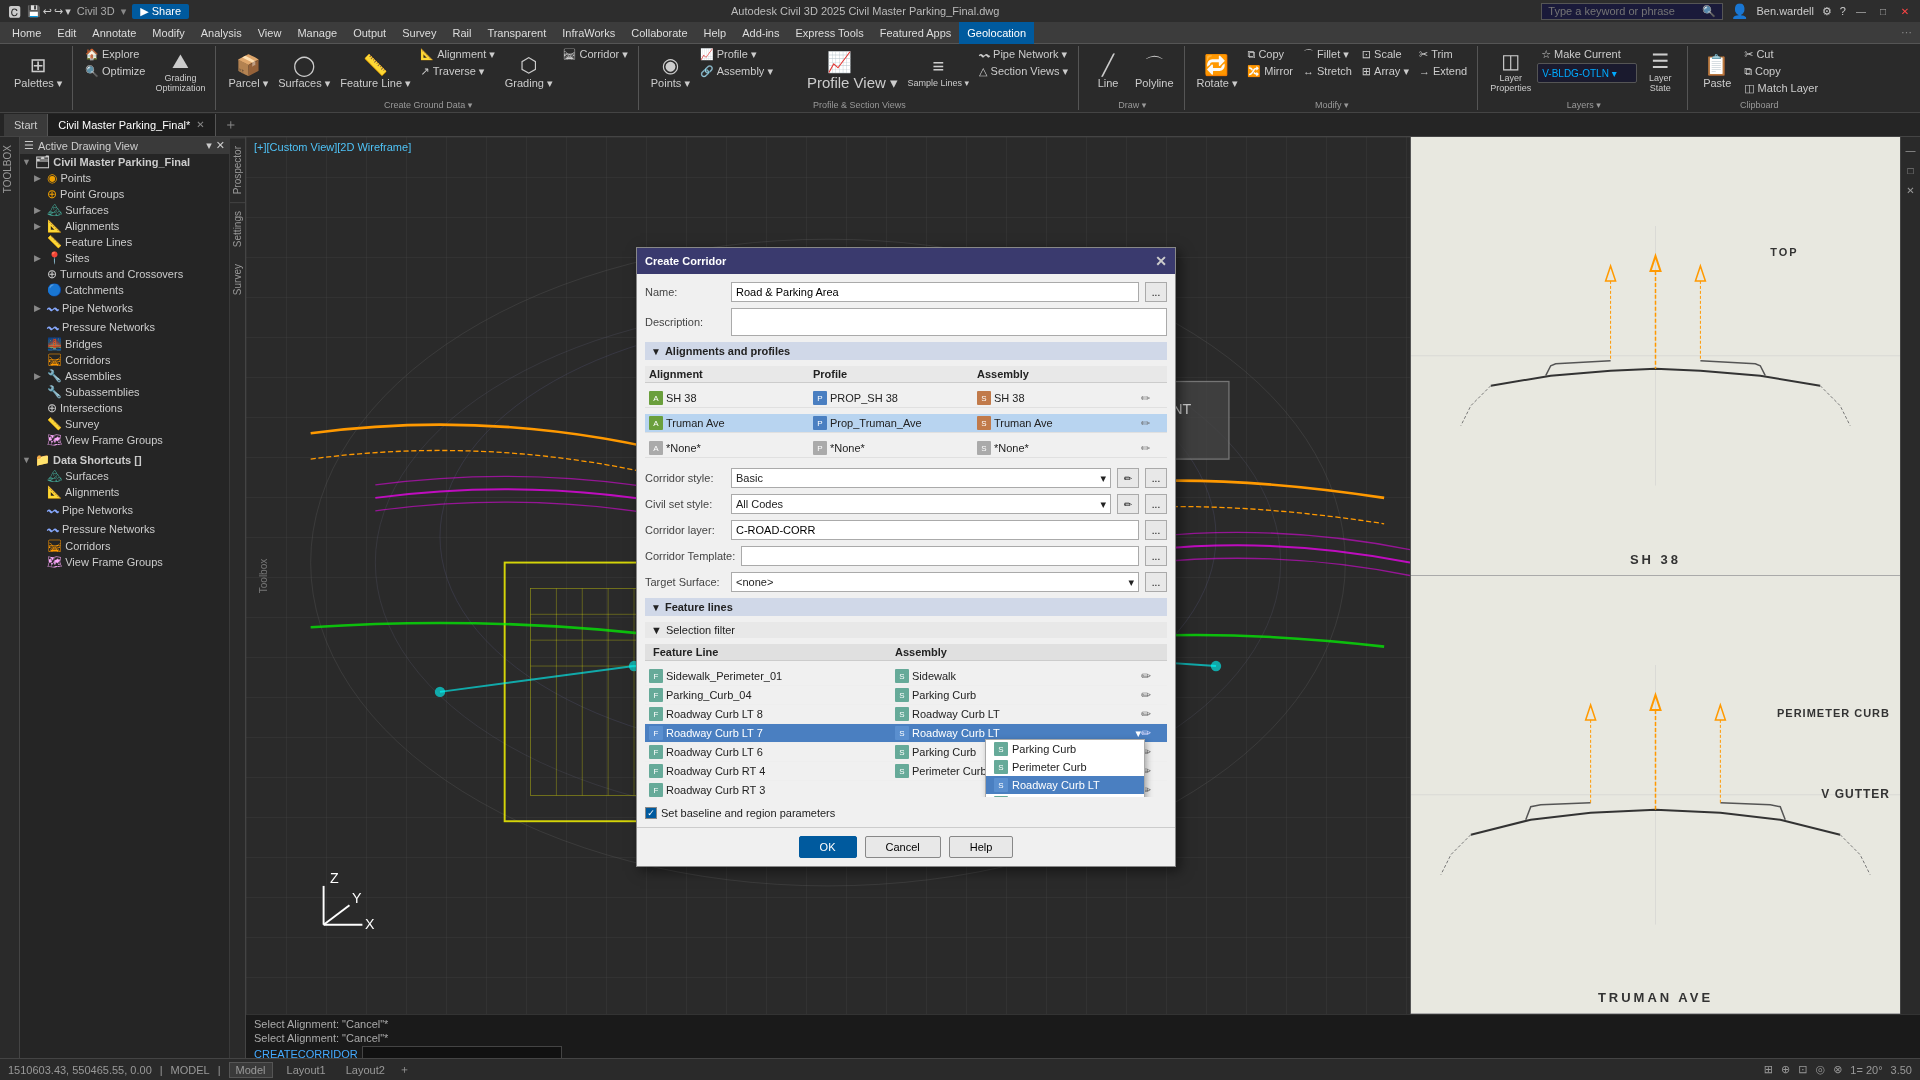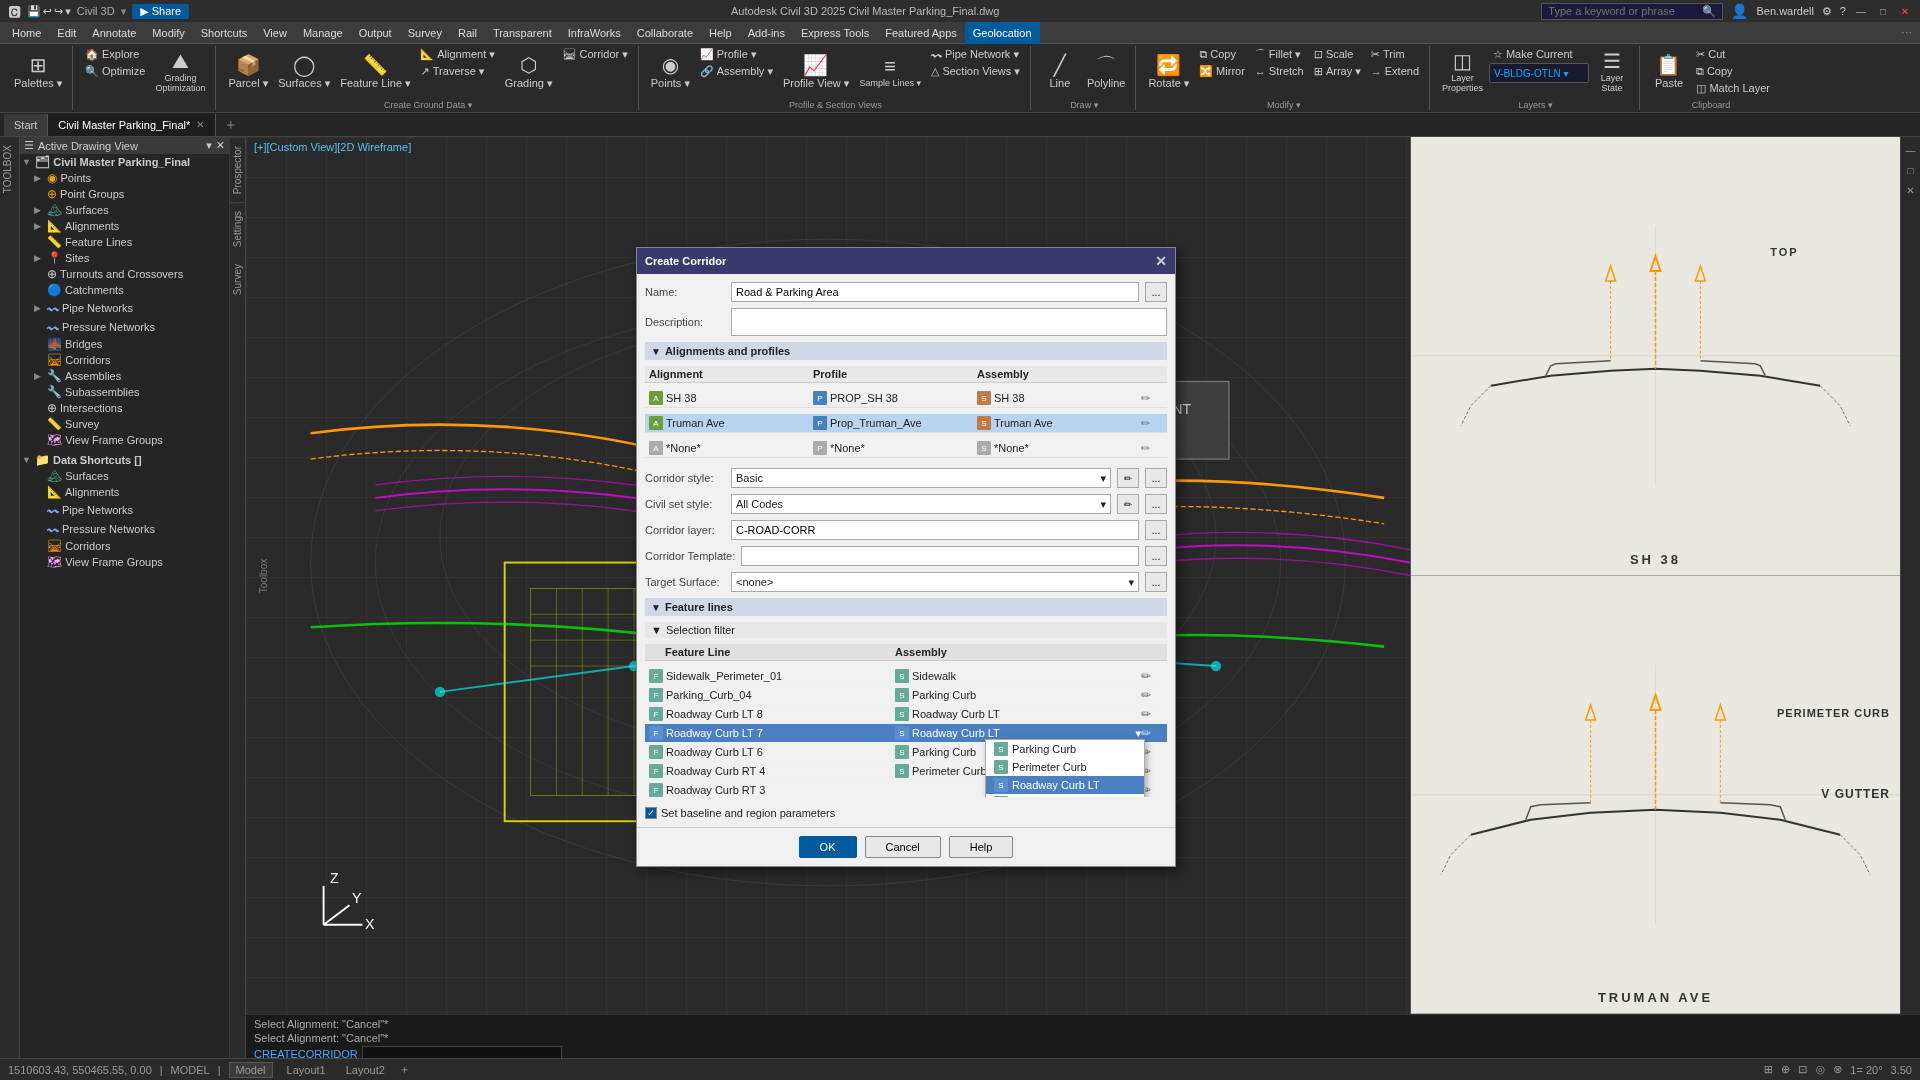--- a/index.html
+++ b/index.html
@@ -472,21 +472,21 @@
       <span class="win-btn">□</span>
       <span class="win-btn" style="color:#f44;">✕</span>
     </div>
   </div>
 
   <div class="menu-bar">
     <span class="menu-item">Home</span>
     <span class="menu-item">Edit</span>
     <span class="menu-item">Annotate</span>
     <span class="menu-item">Modify</span>
-    <span class="menu-item">Shortcuts</span>
+    <span class="menu-item">Analysis</span>
     <span class="menu-item">View</span>
     <span class="menu-item">Manage</span>
     <span class="menu-item">Output</span>
     <span class="menu-item">Survey</span>
     <span class="menu-item">Rail</span>
     <span class="menu-item">Transparent</span>
     <span class="menu-item">InfraWorks</span>
     <span class="menu-item">Collaborate</span>
     <span class="menu-item">Help</span>
     <span class="menu-item">Add-ins</span>
@@ -577,21 +577,21 @@
                 <span>📈</span>
                 <span>Profile ▾</span>
               </div>
             <div class="ribbon-btn-small">
                 <span>🔗</span>
                 <span>Assembly ▾</span>
               </div>
           </div>
           <div class="ribbon-btn">
               <span class="icon">📈</span>
-              <span style="font-size:11px;">Profile View ▾</span>
+              <span style="font-size:15px;margin-left:24px;">Profile View ▾</span>
             </div>
           <div class="ribbon-btn">
               <span class="icon">≡</span>
               <span style="font-size:9px;">Sample Lines ▾</span>
             </div>
           <div class="ribbon-col">
             <div class="ribbon-btn-small">
                 <span>〰</span>
                 <span>Pipe Network ▾</span>
               </div>
@@ -1063,21 +1063,21 @@
                 <div class="section-header">
                   <span class="chevron">▼</span>
                   <span>Feature lines</span>
                 </div>
 
                 <div style="background:#e8e8e8;padding:2px 6px;display:flex;align-items:center;gap:4px;font-size:11px;">
                   <span>▼</span>
                   <span>Selection filter</span>
                 </div>
 
-                <div style="display:grid;grid-template-columns:1fr 1fr 22px;background:#e0e0e0;padding:2px 20px;font-weight:bold;font-size:11px;border-bottom:1px solid #ccc;">
+                <div style="display:grid;grid-template-columns:1fr 1fr 22px;background:#e0e0e0;padding:2px 8px;font-weight:bold;font-size:11px;border-bottom:1px solid #ccc;">
                   <span>Feature Line</span>
                   <span>Assembly</span>
                   <span></span>
                 </div>
 
                 <div class="scroll-area" style="max-height:130px;position:relative;">
 
                   <div style="display:grid;grid-template-columns:1fr 1fr 22px;padding:2px 4px;border-bottom:1px solid #eee;align-items:center;font-size:11px;">
                     <div style="display:flex;align-items:center;gap:3px;">
                       <span style="width:14px;height:14px;background:#6a9;border-radius:1px;display:inline-flex;align-items:center;justify-content:center;font-size:8px;color:white;flex-shrink:0;">F</span>

